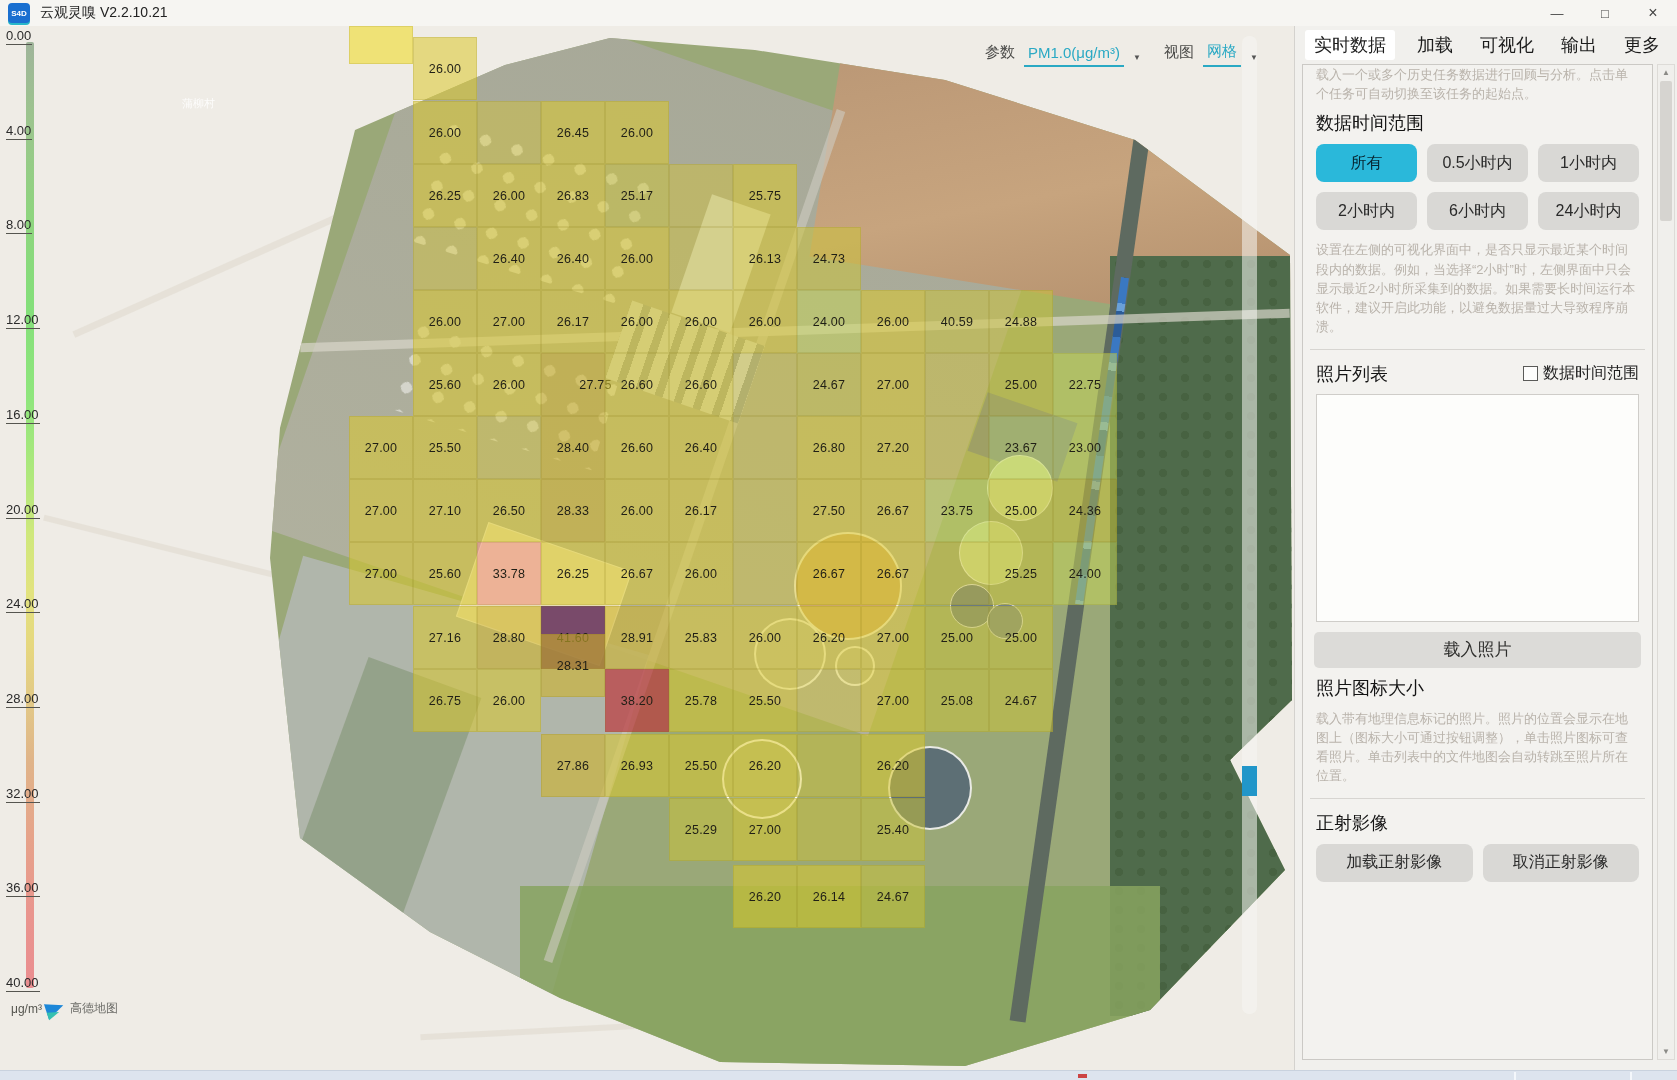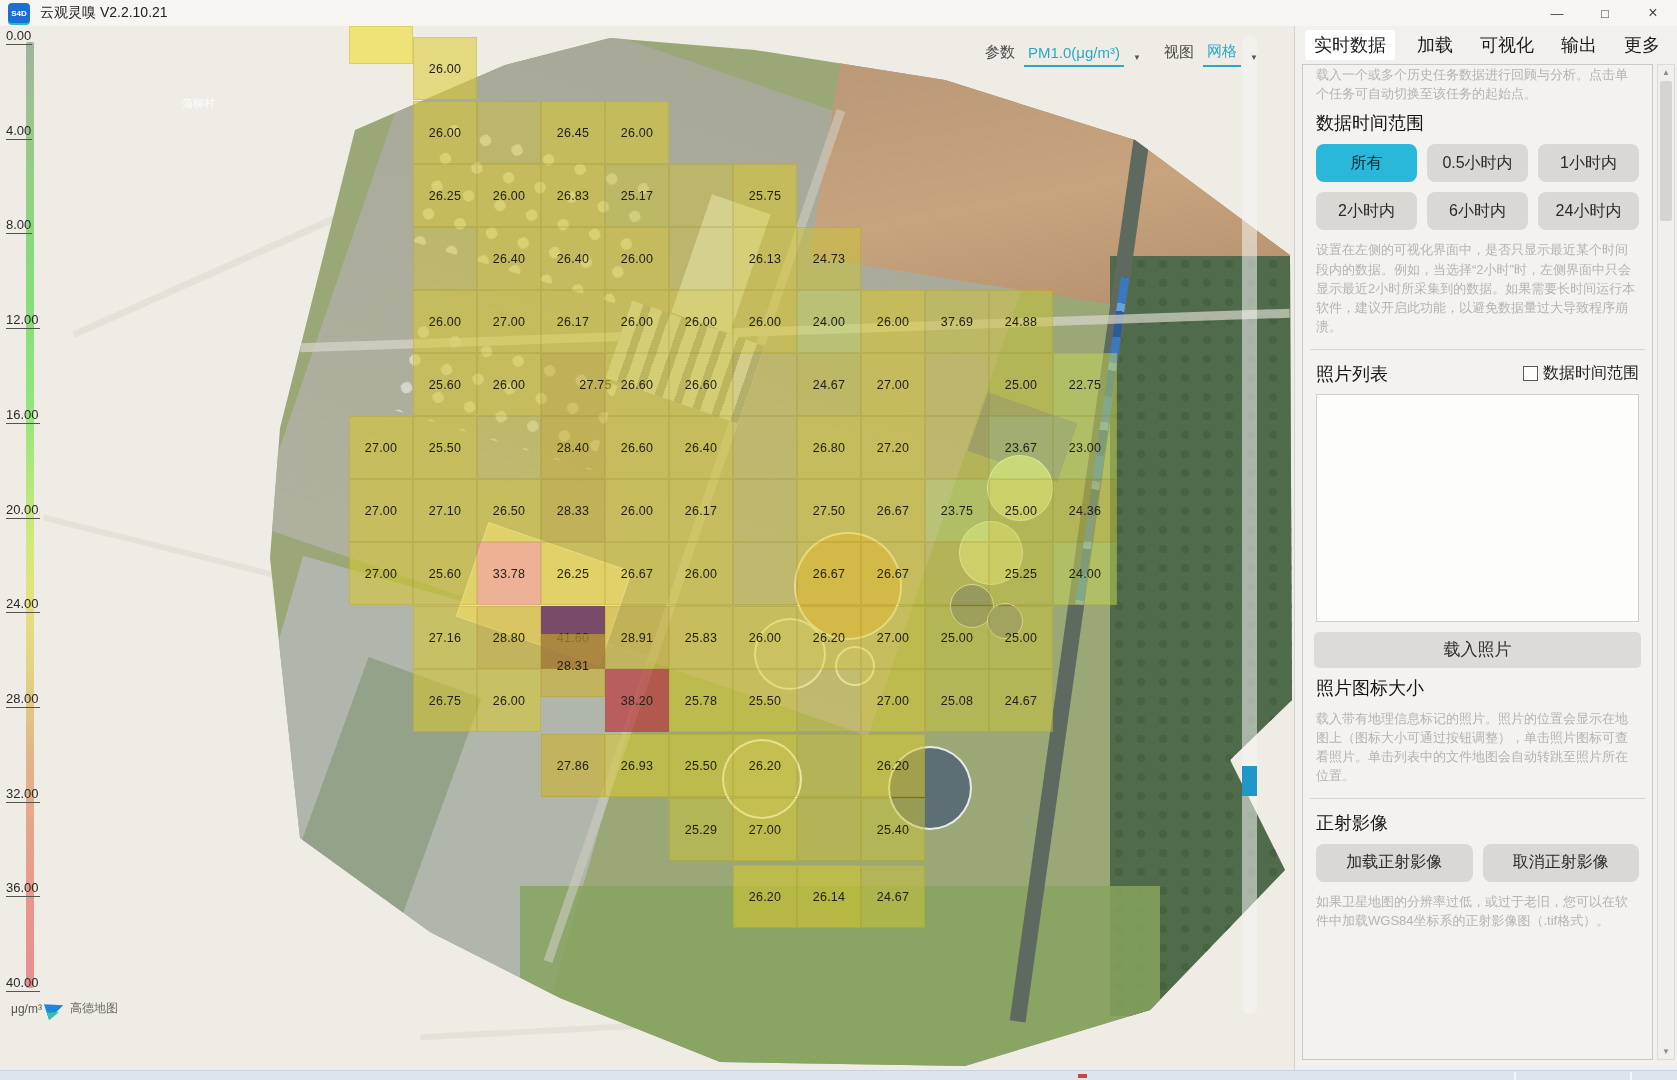--- a/index.html
+++ b/index.html
@@ -248,21 +248,21 @@
       <div class="grid-cell" style="left: 733px; top: 264px; background: rgba(218, 200, 44, 0.55);">
         <span>26.00</span>
       </div>
       <div class="grid-cell" style="left: 797px; top: 264px; background: rgba(198, 212, 86, 0.52);">
         <span>24.00</span>
       </div>
       <div class="grid-cell" style="left: 861px; top: 264px; background: rgba(218, 200, 44, 0.55);">
         <span>26.00</span>
       </div>
       <div class="grid-cell" style="left: 925px; top: 264px; background: rgba(204, 196, 56, 0.52);">
-        <span>37.69</span>
+        <span>40.59</span>
       </div>
       <div class="grid-cell" style="left: 989px; top: 264px; background: rgba(204, 196, 56, 0.52);">
         <span>24.88</span>
       </div>
       <div class="grid-cell" style="left: 413px; top: 327px; background: rgba(218, 200, 44, 0.55);">
         <span>25.60</span>
       </div>
       <div class="grid-cell" style="left: 477px; top: 327px; background: rgba(218, 200, 44, 0.55);">
         <span>26.00</span>
       </div>
@@ -560,21 +560,20 @@
     <div class="sec-title">照片图标大小</div>
     <div class="desc">载入带有地理信息标记的照片。照片的位置会显示在地图上（图标大小可通过按钮调整），单击照片图标可查看照片。单击列表中的文件地图会自动转跳至照片所在位置。</div>
 
     <div class="divider"></div>
 
     <div class="sec-title">正射影像</div>
     <div class="btn-grid2">
       <div class="pbtn">加载正射影像</div>
       <div class="pbtn">取消正射影像</div>
     </div>
-    <div class="desc">如果卫星地图的分辨率过低，或过于老旧，您可以在软件中加载WGS84坐标系的正射影像图（.tif格式）。</div>
   </div>
 
   <div class="panel-scrollbar">
     <div class="sb-arrow" style="top:3px">▲</div>
     <div class="sb-thumb"></div>
     <div class="sb-arrow" style="bottom:3px">▼</div>
   </div>
 </div>
 
 <div class="bottombar">

